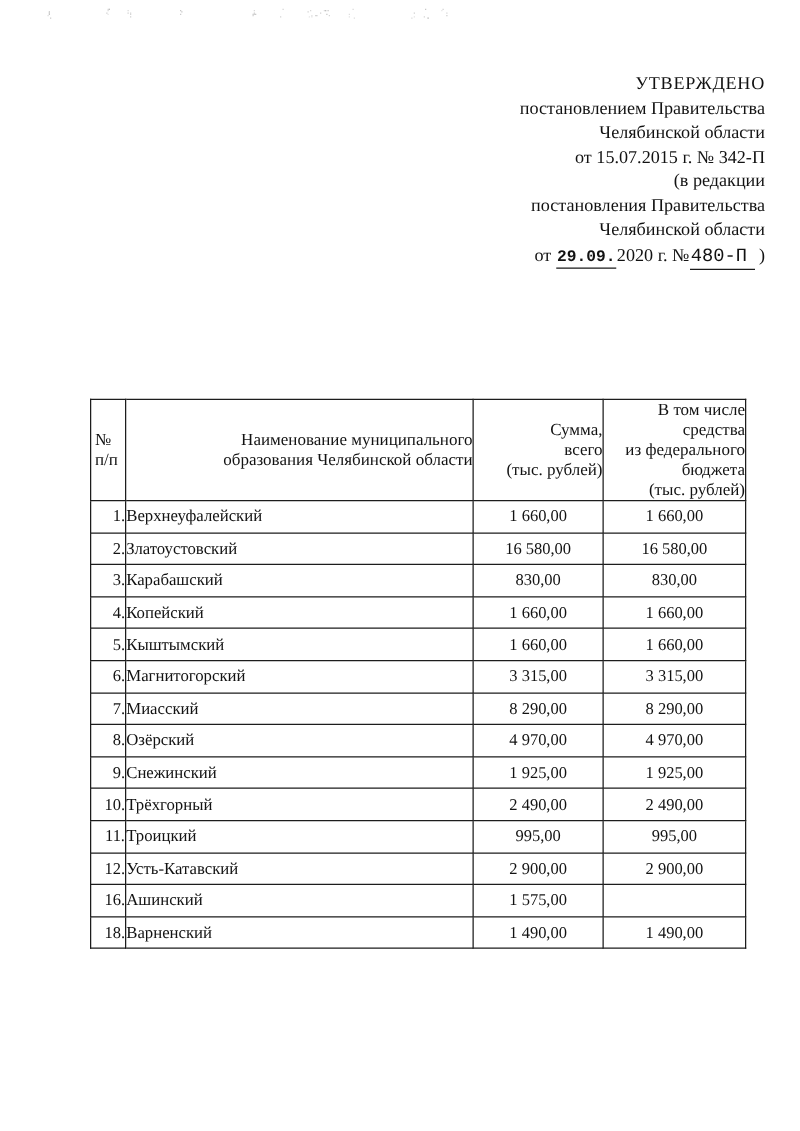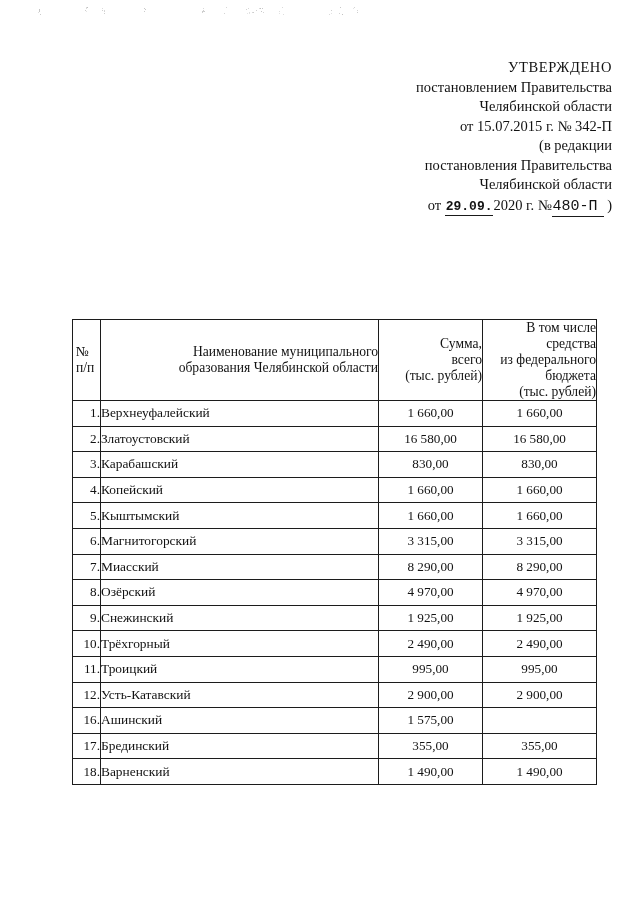--- a/index.html
+++ b/index.html
@@ -329,26 +329,20 @@
             <td class="val">2 900,00</td>
             <td class="val">2 900,00</td>
           </tr>
           <tr>
             <td class="num">16.</td>
             <td class="name">Ашинский</td>
             <td class="val">1 575,00</td>
             <td class="val"></td>
           </tr>
           <tr>
-            <td class="num">17.</td>
-            <td class="name">Брединский</td>
-            <td class="val">355,00</td>
-            <td class="val">355,00</td>
-          </tr>
-          <tr>
             <td class="num">18.</td>
             <td class="name">Варненский</td>
             <td class="val">1 490,00</td>
             <td class="val">1 490,00</td>
           </tr>
         </tbody>
     </table>
   </div>
 
 </div>

